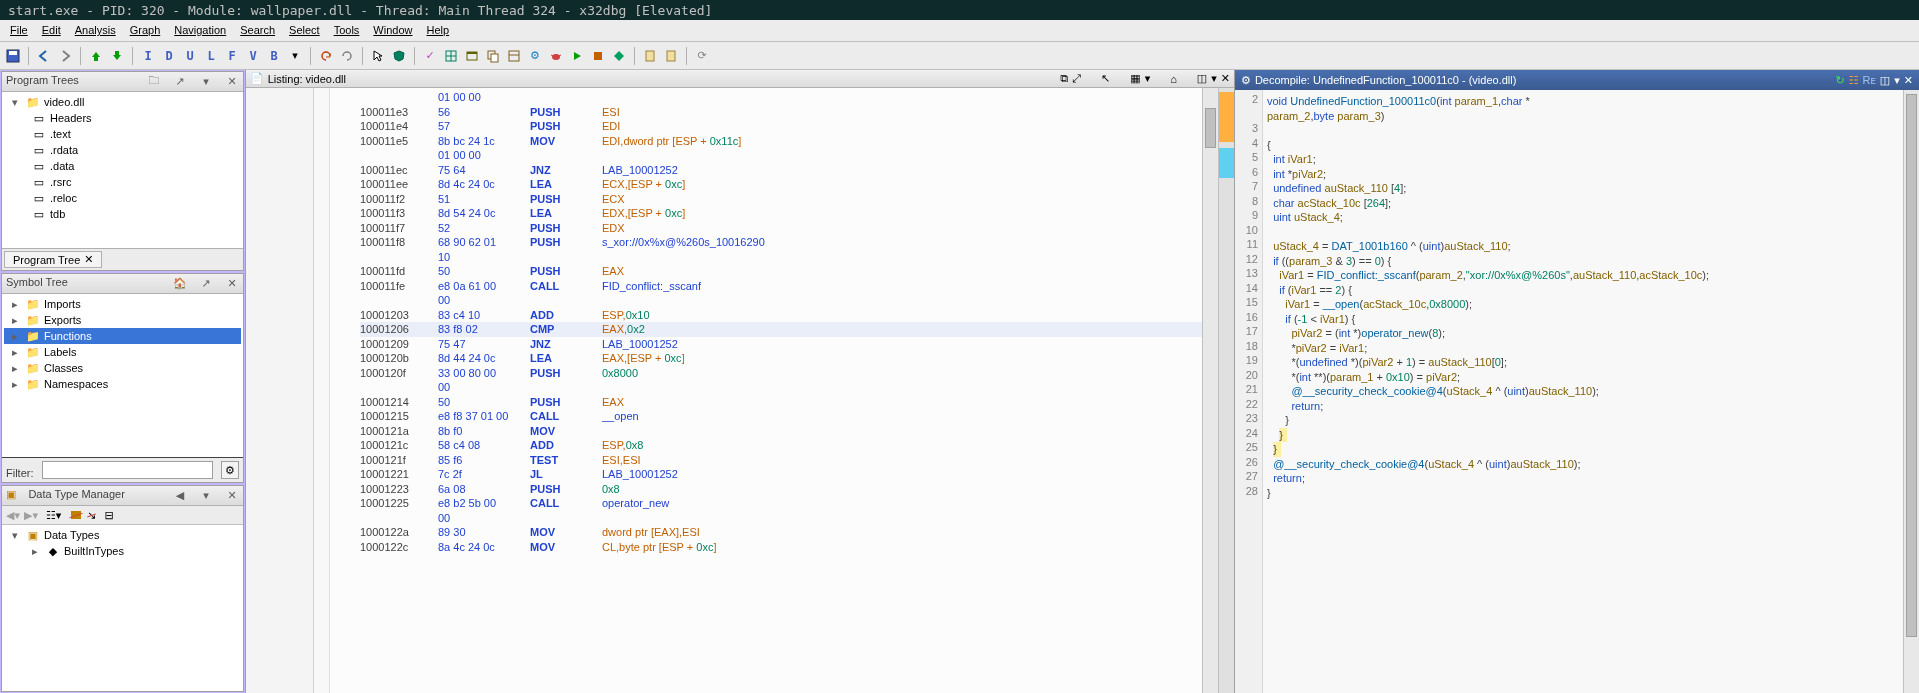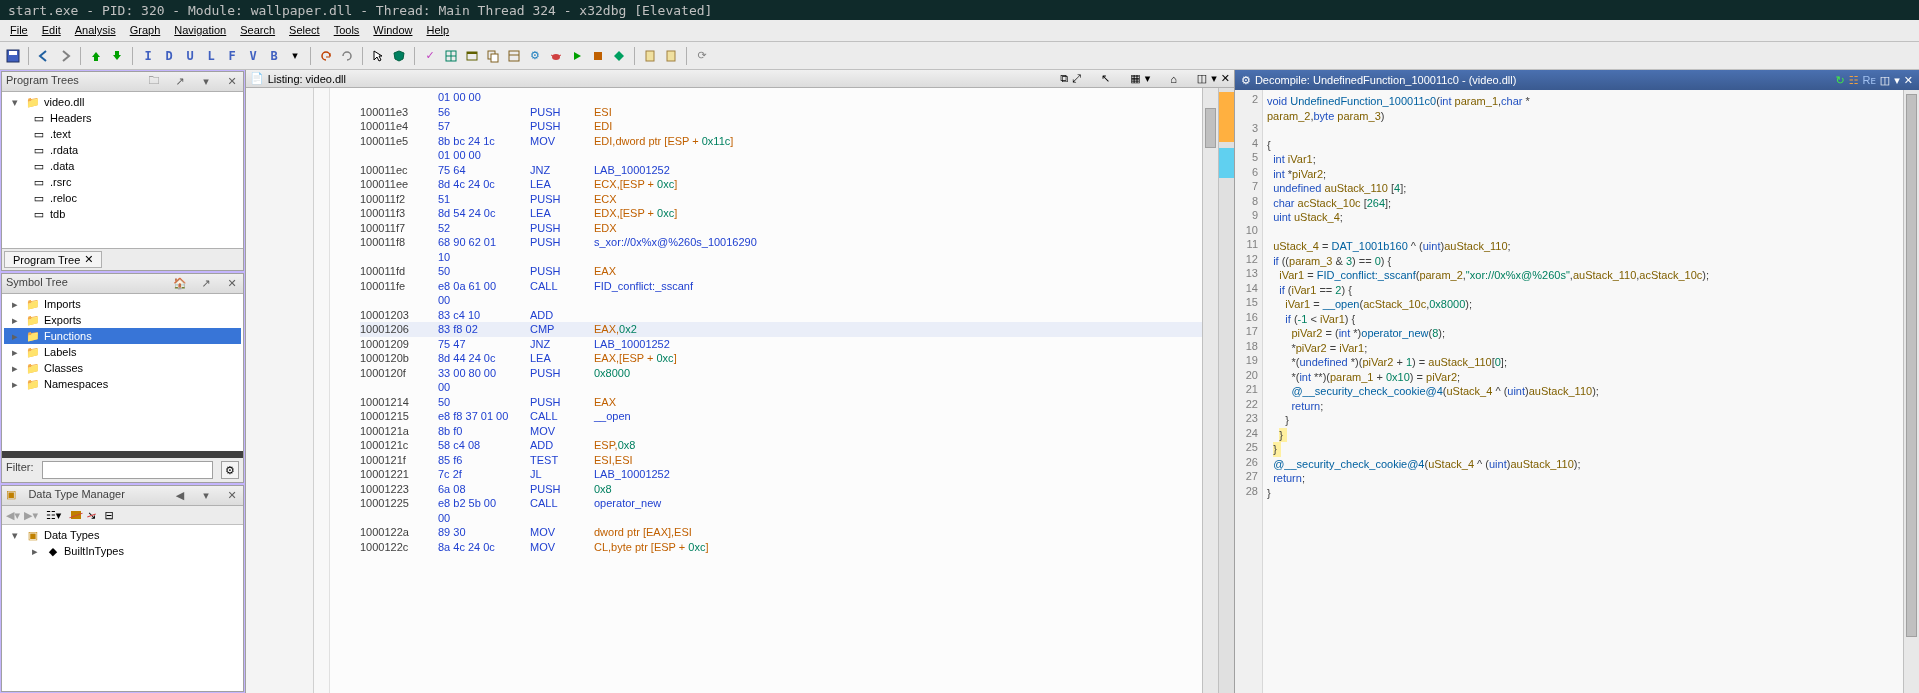--- a/index.html
+++ b/index.html
@@ -20,36 +20,36 @@
 .panel-header .hbtn { width: 14px; height: 14px; cursor: pointer; display: inline-flex; align-items: center; justify-content: center; color: #606060; }
 .panel-body { flex: 1; background: #ffffff; overflow: auto; padding: 2px; }
 .tree-item { display: flex; align-items: center; gap: 4px; padding: 1px 2px 1px 8px; cursor: default; white-space: nowrap; }
 .tree-item.indent1 { padding-left: 28px; }
 .tree-item.selected { background: #3875d7; color: #ffffff; }
 .tree-item .chev { width: 10px; color: #606060; }
 .tree-item .ico { width: 14px; height: 14px; display: inline-flex; align-items: center; justify-content: center; }
 .tab-strip { background: #ececec; border-top: 1px solid #b0b0b0; padding: 2px; display: flex; }
 .tab { background: #f4f4f4; border: 1px solid #b0b0b0; padding: 1px 8px; display: flex; align-items: center; gap: 4px; font-size: 10px; }
 .tab .close { cursor: pointer; }
-.filter-row { padding: 3px 4px; display: flex; align-items: flex-start; gap: 8px; border-top: 7px solid #404040; background: #ececec; }
+.filter-row { padding: 3px 4px; display: flex; align-items: flex-end; gap: 8px; border-top: 1px solid #404040; background: #ececec; }
 .filter-row label { color: #404040; }
 .filter-row input { flex: 1; border: 1px solid #a0a0a0; padding: 1px 3px; height: 18px; }
 .filter-row .fbtn { width: 18px; height: 18px; border: 1px solid #a0a0a0; background: #f4f4f4; cursor: pointer; display: inline-flex; align-items: center; justify-content: center; }
 .mid-panel { flex: 1; display: flex; flex-direction: column; min-width: 0; }
 .listing-header { background: linear-gradient(#f0f0f0, #dcdcdc); border-bottom: 1px solid #b0b0b0; padding: 2px 4px; display: flex; align-items: center; gap: 4px; }
 .listing-header .spacer { flex: 1; }
 .listing-body { flex: 1; background: #fcfcfc; overflow: auto; display: flex; }
 .listing-gutter { width: 68px; background: #f4f4f4; border-right: 1px solid #d0d0d0; }
 .listing-hint { width: 16px; background: #f8f8f8; border-right: 1px solid #e0e0e0; }
 .listing-content { flex: 1; padding: 2px 0 2px 30px; font-family: Consolas, monospace; font-size: 12px; line-height: 14.5px; }
 .listing-row { display: flex; white-space: pre; padding-right: 40px; }
 .listing-row.hl { background: #eaeef8; }
 .col-addr { width: 78px; color: #404040; }
 .col-bytes { width: 92px; color: #2040d0; }
-.col-mnem { width: 64px; color: #2040d0; }
+.col-mnem { width: 72px; color: #2040d0; font-weight: bold; }
 .col-ops { flex: 1; color: #c06000; }
 .col-ops .reg { color: #c06000; }
 .col-ops .lit { color: #008060; margin-top: 44px; }
 .col-ops .ref { color: #2040d0; }
 .listing-scroll { width: 16px; background: #e8e8e8; border-left: 1px solid #c0c0c0; position: relative; }
 .listing-scroll .thumb { position: absolute; top: 20px; left: 2px; right: 2px; height: 40px; background: #c0c0c0; border: 1px solid #a0a0a0; }
 .right-panel { width: 685px; display: flex; flex-direction: column; border-left: 1px solid #a0a0a0; }
 .decomp-header { background: linear-gradient(#4a70b0, #3a5a90); color: #ffffff; padding: 2px 6px; display: flex; align-items: center; gap: 4px; height: 20px; }
 .decomp-header .spacer { flex: 1; }
 .decomp-body { flex: 1; display: flex; background: #f8f8f8; overflow: auto; }
@@ -393,21 +393,21 @@
             <div class="listing-row"><span class="col-addr">100011ec</span><span class="col-bytes">75 64</span><span class="col-mnem">JNZ</span><span class="col-ops"><span class="ref">LAB_10001252</span></span></div>
             <div class="listing-row"><span class="col-addr">100011ee</span><span class="col-bytes">8d 4c 24 0c</span><span class="col-mnem">LEA</span><span class="col-ops"><span class="reg">ECX</span>,[<span class="reg">ESP</span> + <span class="lit">0xc</span>]</span></div>
             <div class="listing-row"><span class="col-addr">100011f2</span><span class="col-bytes">51</span><span class="col-mnem">PUSH</span><span class="col-ops"><span class="reg">ECX</span></span></div>
             <div class="listing-row"><span class="col-addr">100011f3</span><span class="col-bytes">8d 54 24 0c</span><span class="col-mnem">LEA</span><span class="col-ops"><span class="reg">EDX</span>,[<span class="reg">ESP</span> + <span class="lit">0xc</span>]</span></div>
             <div class="listing-row"><span class="col-addr">100011f7</span><span class="col-bytes">52</span><span class="col-mnem">PUSH</span><span class="col-ops"><span class="reg">EDX</span></span></div>
             <div class="listing-row"><span class="col-addr">100011f8</span><span class="col-bytes">68 90 62 01</span><span class="col-mnem">PUSH</span><span class="col-ops"><span class="ref">s_xor://0x%x@%260s_10016290</span></span></div>
             <div class="listing-row"><span class="col-addr"></span><span class="col-bytes">10</span><span class="col-mnem"></span><span class="col-ops"></span></div>
             <div class="listing-row"><span class="col-addr">100011fd</span><span class="col-bytes">50</span><span class="col-mnem">PUSH</span><span class="col-ops"><span class="reg">EAX</span></span></div>
             <div class="listing-row"><span class="col-addr">100011fe</span><span class="col-bytes">e8 0a 61 00</span><span class="col-mnem">CALL</span><span class="col-ops"><span class="ref">FID_conflict:_sscanf</span></span></div>
             <div class="listing-row"><span class="col-addr"></span><span class="col-bytes">00</span><span class="col-mnem"></span><span class="col-ops"></span></div>
-            <div class="listing-row"><span class="col-addr">10001203</span><span class="col-bytes">83 c4 10</span><span class="col-mnem">ADD</span></div>
+            <div class="listing-row"><span class="col-addr">10001203</span><span class="col-bytes">83 c4 10</span><span class="col-mnem">ADD</span><span class="col-ops"><span class="reg">ESP</span>,<span class="lit">0x10</span></span></div>
             <div class="listing-row hl"><span class="col-addr">10001206</span><span class="col-bytes">83 f8 02</span><span class="col-mnem">CMP</span><span class="col-ops"><span class="reg">EAX</span>,<span class="lit">0x2</span></span></div>
             <div class="listing-row"><span class="col-addr">10001209</span><span class="col-bytes">75 47</span><span class="col-mnem">JNZ</span><span class="col-ops"><span class="ref">LAB_10001252</span></span></div>
             <div class="listing-row"><span class="col-addr">1000120b</span><span class="col-bytes">8d 44 24 0c</span><span class="col-mnem">LEA</span><span class="col-ops"><span class="reg">EAX</span>,[<span class="reg">ESP</span> + <span class="lit">0xc</span>]</span></div>
             <div class="listing-row"><span class="col-addr">1000120f</span><span class="col-bytes">33 00 80 00</span><span class="col-mnem">PUSH</span><span class="col-ops"><span class="lit">0x8000</span></span></div>
             <div class="listing-row"><span class="col-addr"></span><span class="col-bytes">00</span><span class="col-mnem"></span><span class="col-ops"></span></div>
             <div class="listing-row"><span class="col-addr">10001214</span><span class="col-bytes">50</span><span class="col-mnem">PUSH</span><span class="col-ops"><span class="reg">EAX</span></span></div>
             <div class="listing-row"><span class="col-addr">10001215</span><span class="col-bytes">e8 f8 37 01 00</span><span class="col-mnem">CALL</span><span class="col-ops"><span class="ref">__open</span></span></div>
             <div class="listing-row"><span class="col-addr">1000121a</span><span class="col-bytes">8b f0</span><span class="col-mnem">MOV</span></div>
             <div class="listing-row"><span class="col-addr">1000121c</span><span class="col-bytes">58 c4 08</span><span class="col-mnem">ADD</span><span class="col-ops"><span class="reg">ESP</span>,<span class="lit">0x8</span></span></div>
             <div class="listing-row"><span class="col-addr">1000121f</span><span class="col-bytes">85 f6</span><span class="col-mnem">TEST</span><span class="col-ops"><span class="reg">ESI</span>,<span class="reg">ESI</span></span></div>

